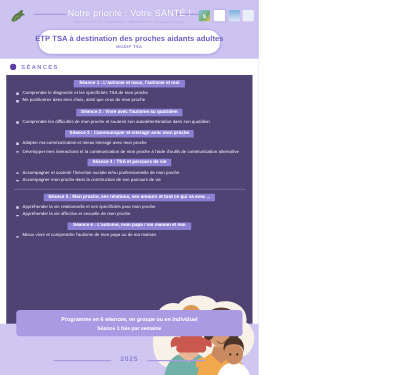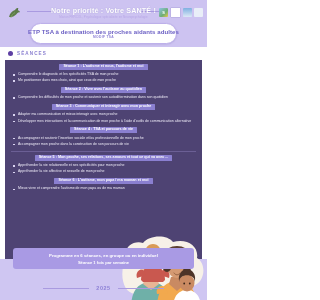--- a/index.html
+++ b/index.html
@@ -25,21 +25,21 @@
   .brand-line {
     position: absolute;
     top: 7px;
     left: 0;
     right: 0;
     text-align: center;
   }
   .brand-title {
     display: block;
     font-size: 7.2px;
-    font-weight: bold;
+    font-weight: normal;
     color: #ffffff;
     letter-spacing: .15px;
     line-height: 8px;
     text-shadow: 0 0 1px rgba(120,110,180,.5);
   }
   .brand-sub {
     display: block;
     font-size: 2.9px;
     color: #b7a7e6;
     line-height: 5px;

